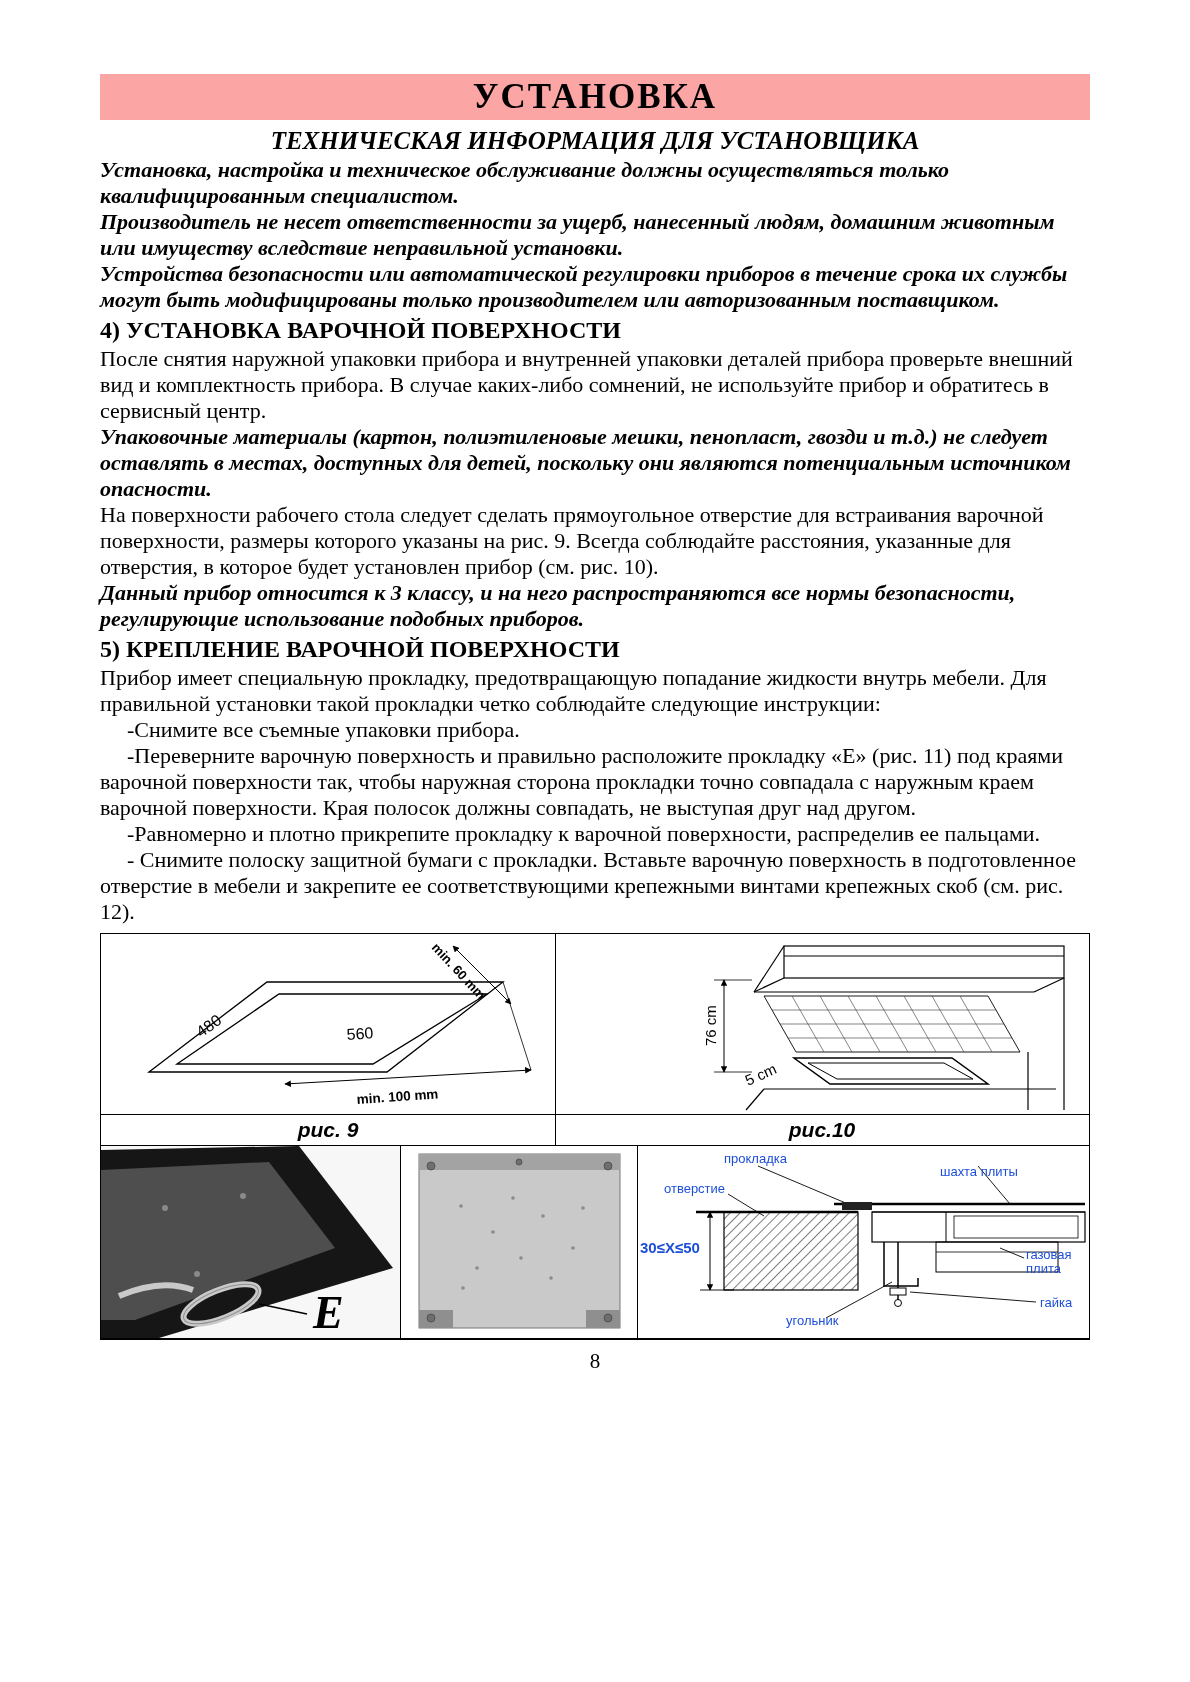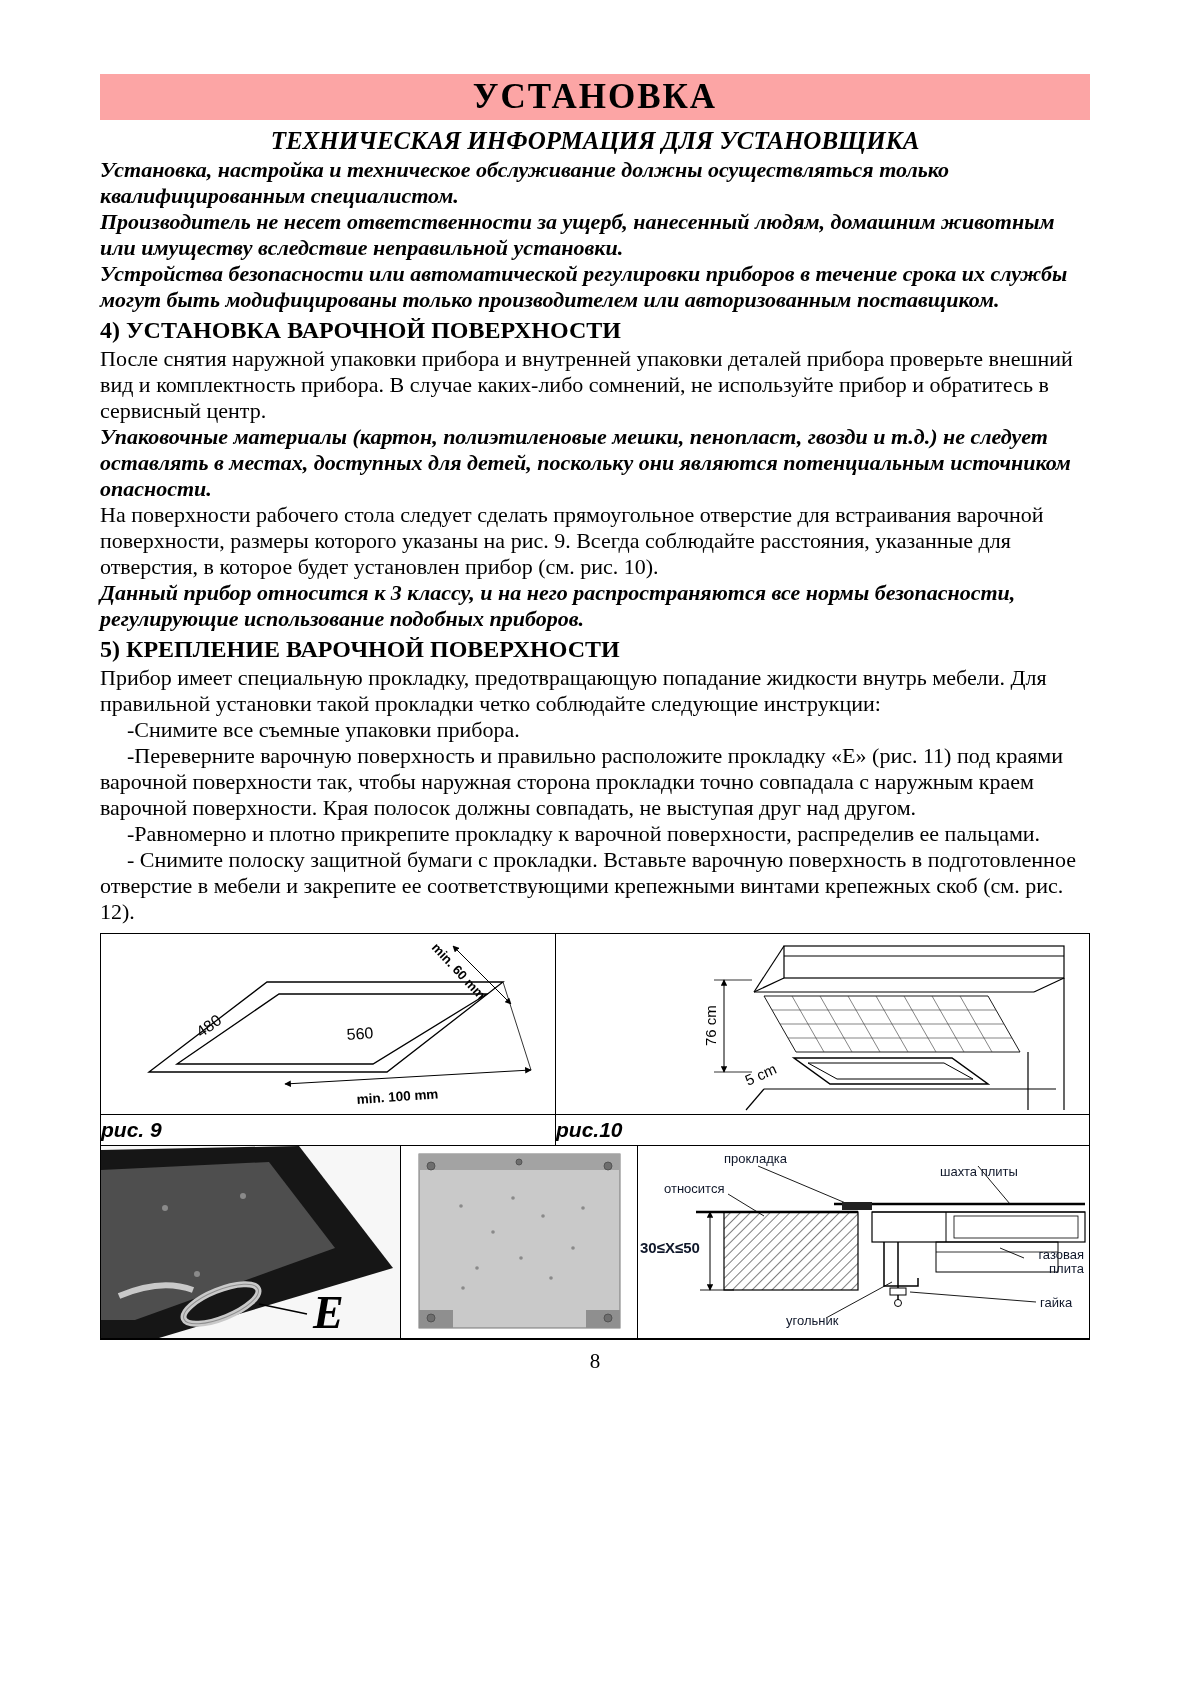--- a/index.html
+++ b/index.html
@@ -29,38 +29,38 @@
   .row.imgs.bottom { height:192px; }
   .cell { overflow:hidden; background:#fff; }
   .top .c9 { width:455px; border-right:1px solid #000; }
   .top .c10 { width:532px; }
   .bottom .b1 { width:300px; border-right:1px solid #000; }
   .bottom .b2 { width:237px; border-right:1px solid #000; }
   .bottom .b3 { width:449px; position:relative; }
   .row.caps1 { border-top:1px solid #000; border-bottom:1px solid #000; }
   .row.caps2 { border-top:1px solid #000; }
   .cap {
-    font-family:"Liberation Sans", sans-serif;
+    text-align:center; font-family:"Liberation Sans", sans-serif;
     font-weight:bold; font-style:italic; font-size:21px;
     height:30px; line-height:30px;
   }
   .caps1 .cap.c9 { width:455px; border-right:1px solid #000; }
   .caps1 .cap.c10 { width:532px; }
   .caps2 .cap.bl { width:300px; border-right:1px solid #000; }
   .caps2 .cap.br { flex:1; }
 
   svg { display:block; }
   svg text { font-family:"Liberation Sans", sans-serif; fill:#000; }
   .figE { font-family:"Liberation Serif", serif; font-size:46px; font-weight:bold; font-style:italic; }
 
   .f12lbl {
     position:absolute; font-family:"Liberation Sans", sans-serif;
-    font-size:13px; line-height:1.1; color:#0f172a; white-space:nowrap;
-  }
-  .f12lbl.wrap { white-space:normal;text-align:right; }
+    font-size:13px; line-height:1.1; color:#1d4ed8; white-space:nowrap;
+  }
+  .f12lbl.wrap { white-space:normal; }
   .f12lbl.big { font-size:15px; font-weight:bold; }
 
   .page-num { text-align:center; font-size:21px; margin-top:9px; }
 </style>
 </head>
 <body>
 
 <div class="content">
 
   <div class="title-bar">
@@ -235,21 +235,21 @@
               <line x1="90" y1="48" x2="126" y2="70"></line>
               <line x1="386" y1="112" x2="362" y2="102"></line>
               <line x1="398" y1="156" x2="272" y2="146"></line>
               <line x1="188" y1="172" x2="254" y2="136"></line>
             </g>
           </g>
           <rect x="204" y="56" width="30" height="8" fill="#222"></rect>
         </svg>
         <div class="f12lbl" style="left:86px; top:6px;">прокладка</div>
         <div class="f12lbl" style="left:302px; top:19px;">шахта плиты</div>
-        <div class="f12lbl" style="left:26px; top:36px;">относится</div>
+        <div class="f12lbl" style="left:26px; top:36px;">отверстие</div>
         <div class="f12lbl big" style="left:2px; top:94px;">30≤X≤50</div>
         <div class="f12lbl wrap" style="left:388px; top:102px; width:58px;">газовая плита</div>
         <div class="f12lbl" style="left:402px; top:150px;">гайка</div>
         <div class="f12lbl" style="left:148px; top:168px;">угольник</div>
       </div>
     </div>
 
     <div class="row caps2">
     </div>
 

